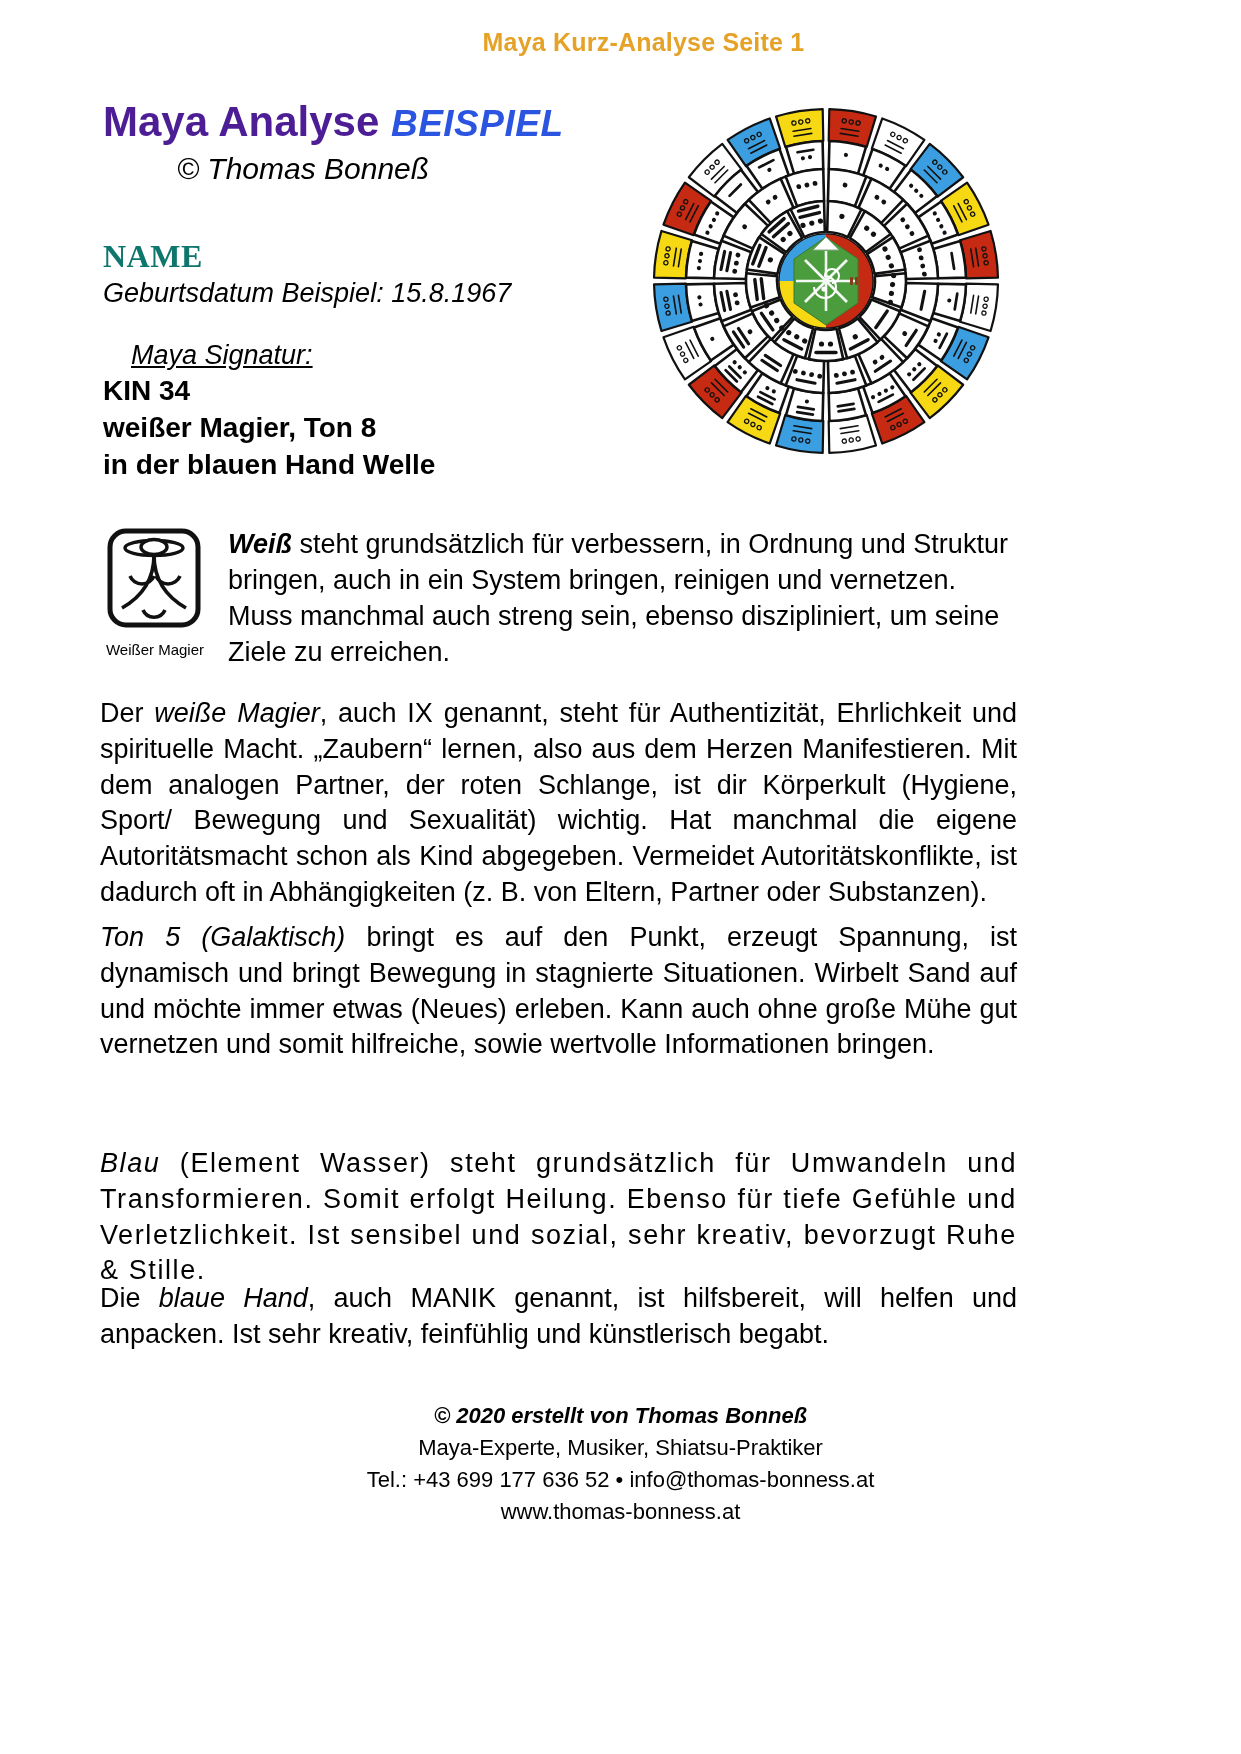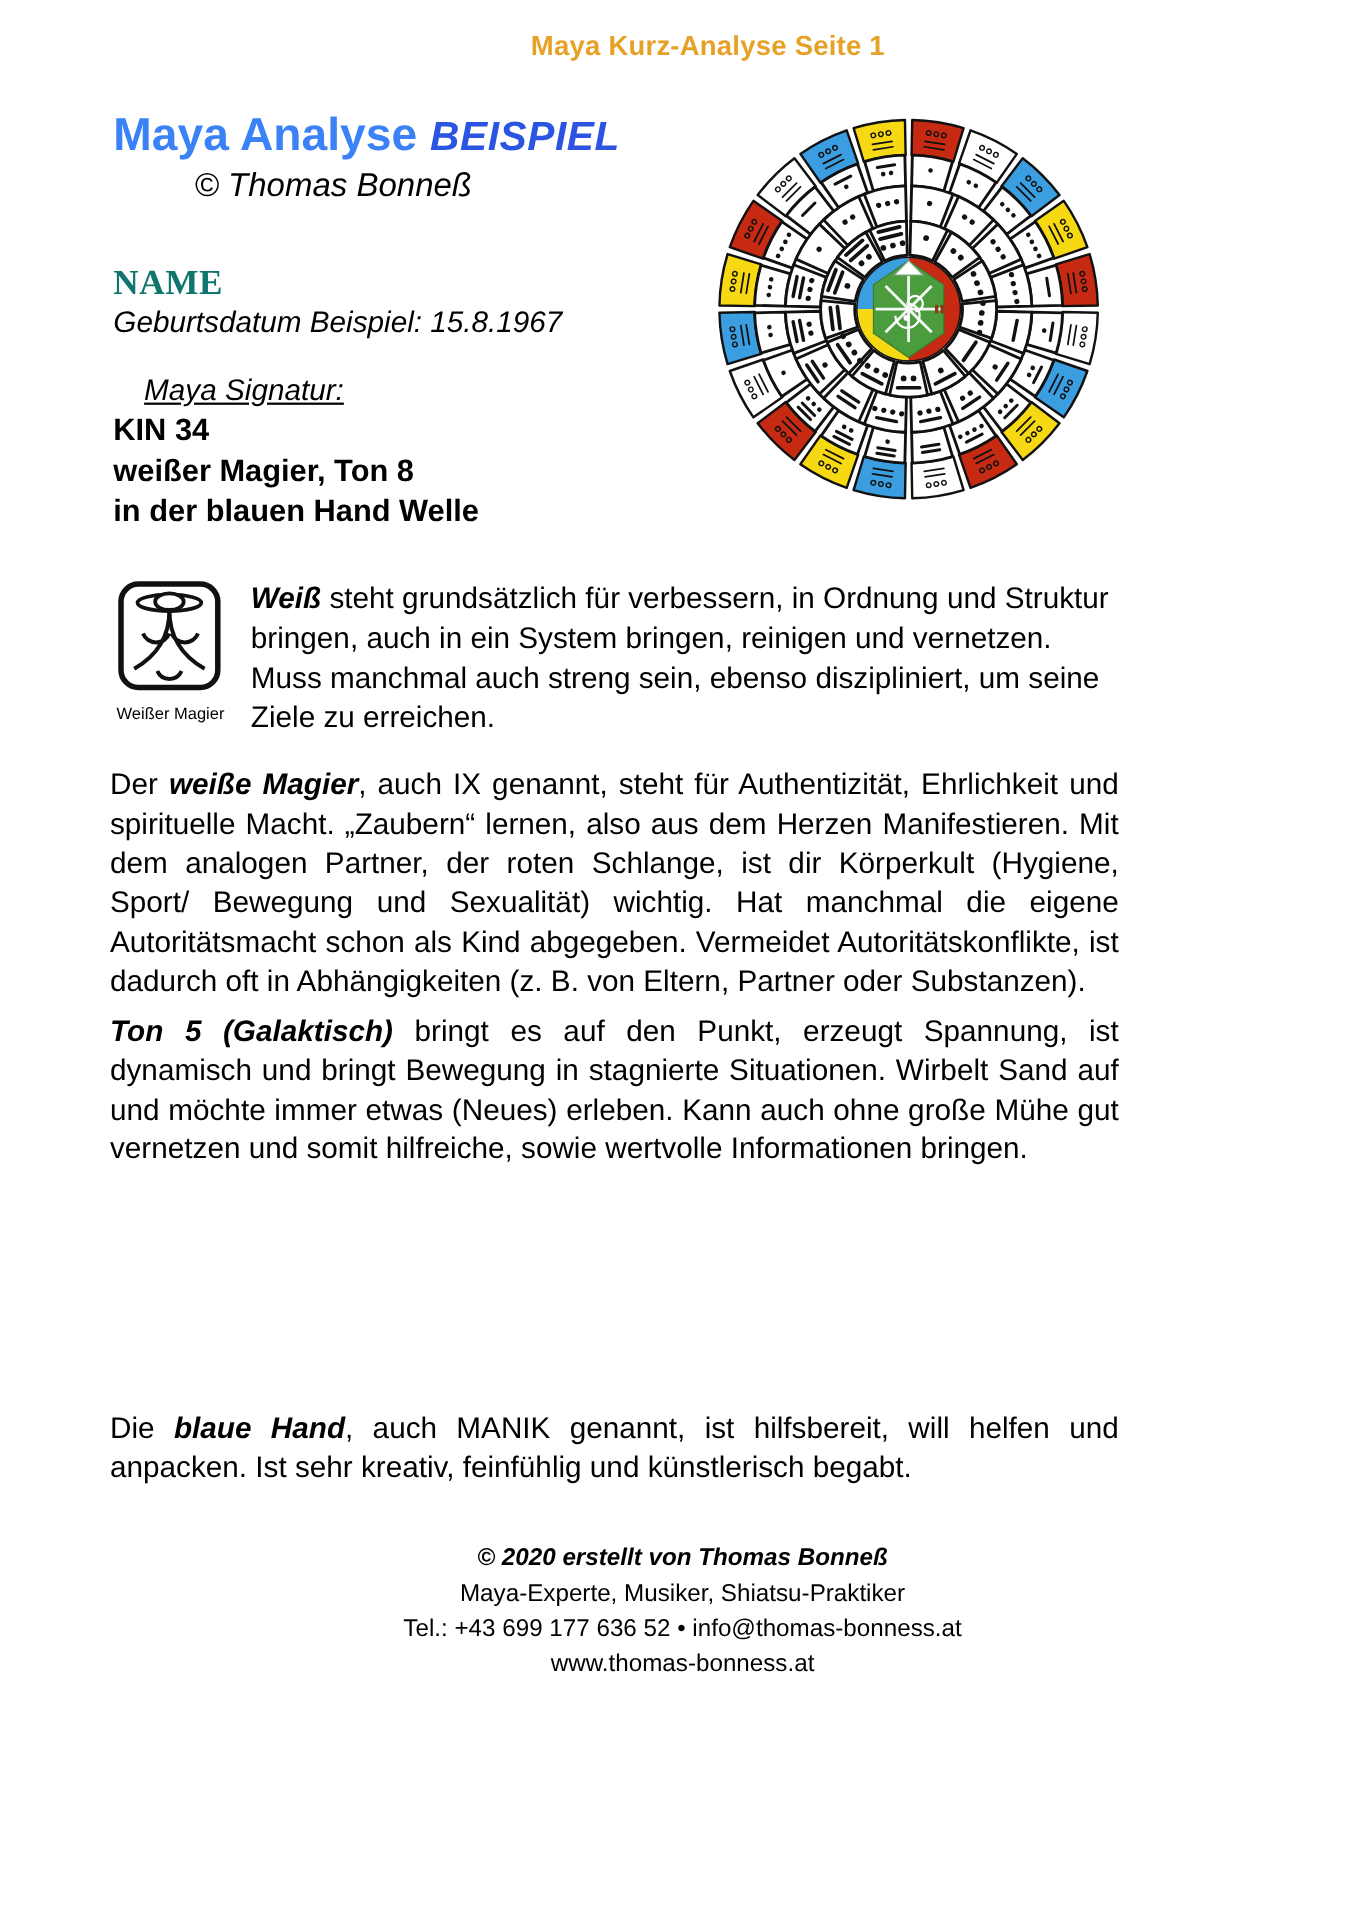--- a/index.html
+++ b/index.html
@@ -44,21 +44,21 @@
     left: 103px;
     width: 520px;
   }
   .main-title {
     font-size: 42px;
     line-height: 1.05;
     white-space: nowrap;
   }
   .main-title .t-black {
     font-weight: bold;
-    color: #3b82f6;
+    color: #4c1d95;
   }
   .main-title .t-blue {
     font-weight: bold;
     font-style: italic;
     color: #2b55e0;
     font-size: 37px;
     letter-spacing: 0.5px;
   }
   .byline {
     margin-top: 8px;
@@ -147,21 +147,21 @@
   .body-par {
     position: absolute;
     left: 100px;
     width: 917px;
     font-size: 27px;
     line-height: 1.325;
     text-align: justify;
   }
   .body-par em {
     font-style: italic;
-    font-weight: bold;
+    font-weight: normal;
   }
   .p1 { top: 696px; }
   .p2 { top: 920px; }
   .p3 { top: 1146px; }
   .p4 { top: 1281px; }
 
   .spaced {
     letter-spacing: 1.6px;
   }
 
@@ -716,20 +716,23 @@
   </div>
 
   <div class="body-par p1">
     <span>Der </span><em>weiße Magier</em><span>, auch IX genannt, steht für Authentizität, Ehrlichkeit und spirituelle Macht. „Zaubern“ lernen, also aus dem Herzen Manifestieren. Mit dem analogen Partner, der roten Schlange, ist dir Körperkult (Hygiene, Sport/ Bewegung und Sexualität) wichtig. Hat manchmal die eigene Autoritätsmacht schon als Kind abgegeben. Vermeidet Autoritätskonflikte, ist dadurch oft in Abhängigkeiten (z. B. von Eltern, Partner oder Substanzen).</span>
   </div>
 
   <div class="body-par p2">
     <em>Ton 5 (Galaktisch)</em><span> bringt es auf den Punkt, erzeugt Spannung, ist dynamisch und bringt Bewegung in stagnierte Situationen. Wirbelt Sand auf und möchte immer etwas (Neues) erleben. Kann auch ohne große Mühe gut vernetzen und somit hilfreiche, sowie wertvolle Informationen bringen.</span><br>
   </div>
 
+  <div class="body-par p3 spaced">
+    <em>Blau</em><span> (Element Wasser) steht grundsätzlich für Umwandeln und Transformieren. Somit erfolgt Heilung. Ebenso für tiefe Gefühle und Verletzlichkeit. Ist sensibel und sozial, sehr kreativ, bevorzugt Ruhe &amp; Stille.</span>
+  </div>
 
   <div class="body-par p4">
     <span>Die </span><em>blaue Hand</em><span>, auch MANIK genannt, ist hilfsbereit, will helfen und anpacken. Ist sehr kreativ, feinfühlig und künstlerisch begabt.</span>
   </div>
 
   <div class="footer">
     <div class="f-strong">© 2020 erstellt von Thomas Bonneß</div>
     <div>Maya-Experte, Musiker, Shiatsu-Praktiker</div>
     <div>Tel.: +43 699 177 636 52 • info@thomas-bonness.at</div>
     <div>www.thomas-bonness.at</div>

